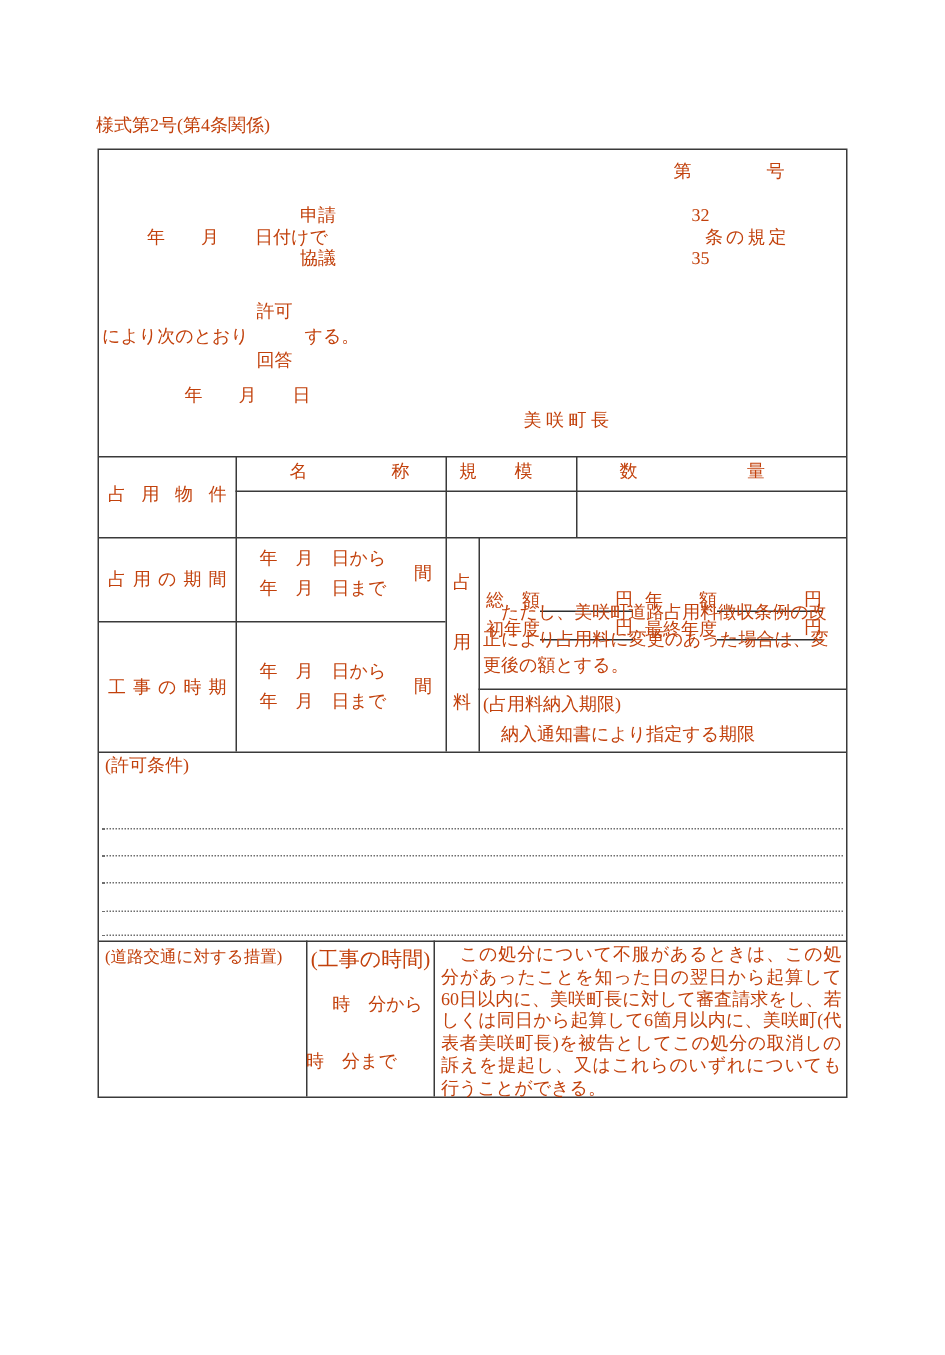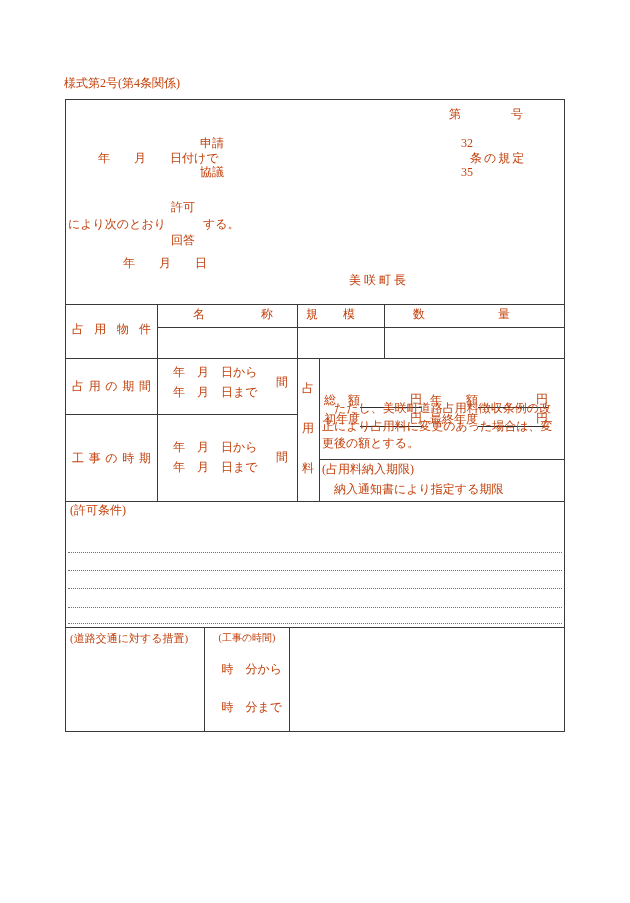--- a/index.html
+++ b/index.html
@@ -131,18 +131,19 @@
     <div class="abs" style="left:268px;top:382px">納入通知書により指定する期限</div>
 
     <div class="abs" style="left:4px;top:403px">(許可条件)</div>
     <div class="dotline" style="top:452px;left:2px;width:494px"></div>
     <div class="dotline" style="top:470px;left:2px;width:494px"></div>
     <div class="dotline" style="top:488px;left:2px;width:494px"></div>
     <div class="dotline" style="top:507px;left:2px;width:494px"></div>
     <div class="dotline" style="top:523px;left:2px;width:494px"></div>
 
     <div class="abs" style="left:4px;top:532px;font-size:11px">(道路交通に対する措置)</div>
-    <div class="abs" style="left:140px;top:532px;width:82px;text-align:center;font-size:10px">(工事の時間)</div>
+    <div class="abs" style="left:140px;top:532px;width:82px;text-align:center;font-size:14px">(工事の時間)</div>
     <div class="abs" style="left:138px;top:562px;width:78px;text-align:right">時　分から</div>
-    <div class="abs" style="left:138px;top:600px;width:78px;text-align:right">時　分まで</div>
+    <div class="abs" style="left:138px;top:600px;width:78px;text-align:left">時　分まで</div>
+    <div class="abs wrap just" style="left:228px;top:529px;width:267px;line-height:14.8px">　この処分について不服があるときは、この処分があったことを知った日の翌日から起算して60日以内に、美咲町長に対して審査請求をし、若しくは同日から起算して6箇月以内に、美咲町(代表者美咲町長)を被告としてこの処分の取消しの訴えを提起し、又はこれらのいずれについても行うことができる。</div>
 
   </div>
 </div>
 
 </body></html>

